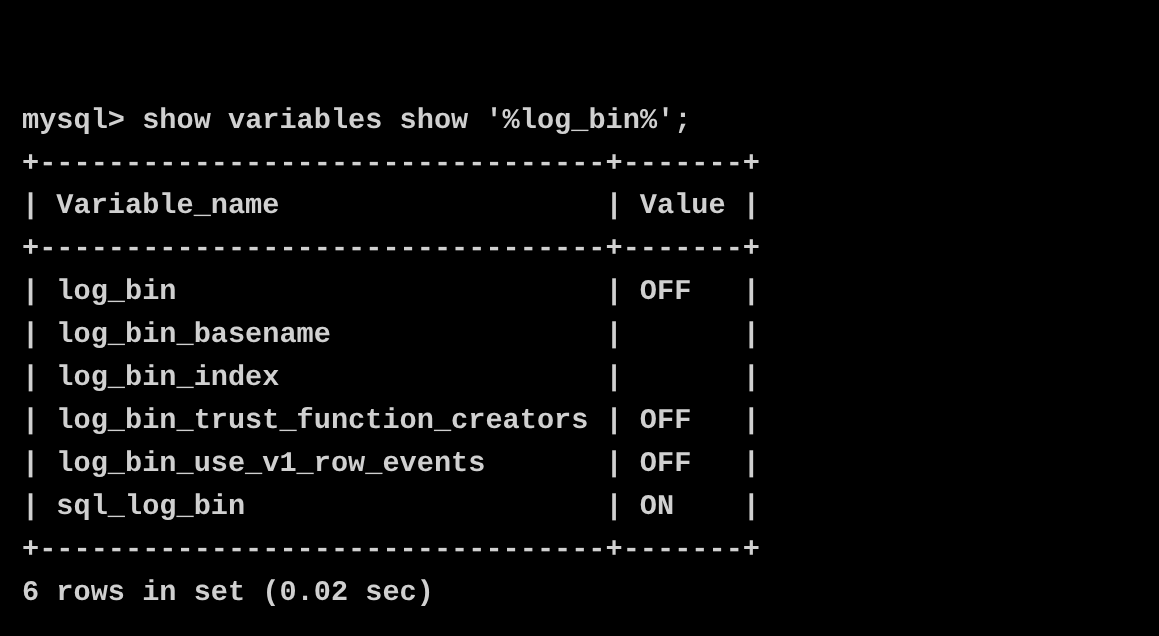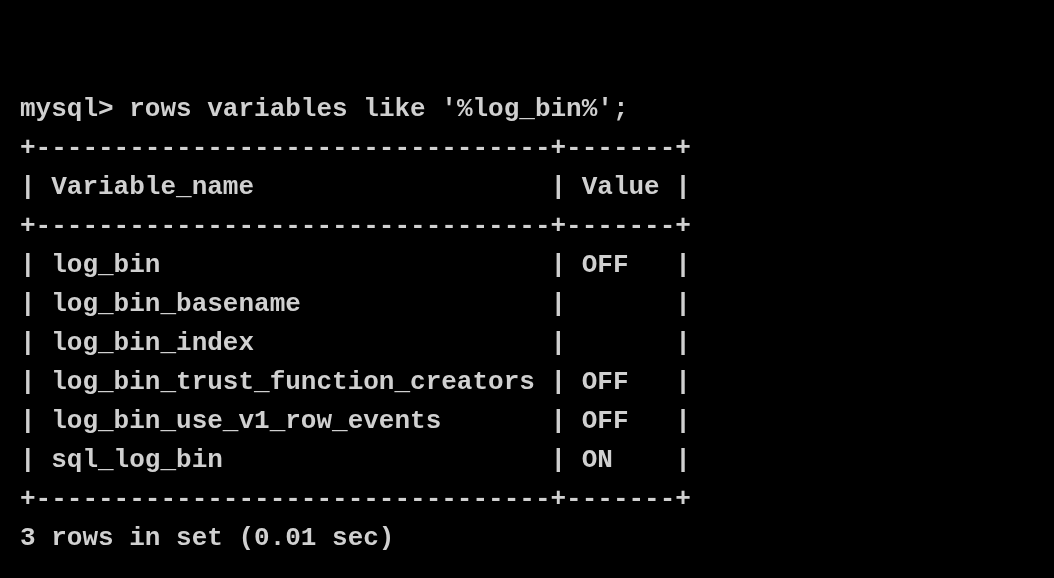--- a/index.html
+++ b/index.html
@@ -10,25 +10,25 @@
       line-height: 1.5;
       margin: 0;
       padding: 12px 20px;
       white-space: pre;
       font-weight: bold;
     }
   </style>
 </head>
 <body>
 
-<span>mysql&gt;</span> <span>rows variables like '%log_bin%';</span>
+<span>mysql&gt;</span> <span>show variables show '%log_bin%';</span>
 <span>+---------------------------------+-------+</span>
 <span id="header-row">| Variable_name                   | Value |</span>
 <span>+---------------------------------+-------+</span>
 <span id="table-body">| log_bin                         | OFF   |
 | log_bin_basename                |       |
 | log_bin_index                   |       |
 | log_bin_trust_function_creators | OFF   |
 | log_bin_use_v1_row_events       | OFF   |
 | sql_log_bin                     | ON    |</span>
 <span>+---------------------------------+-------+</span>
-<span>3 rows in set (0.01 sec)</span>
+<span>6 rows in set (0.02 sec)</span>
 
 
 </body></html>

